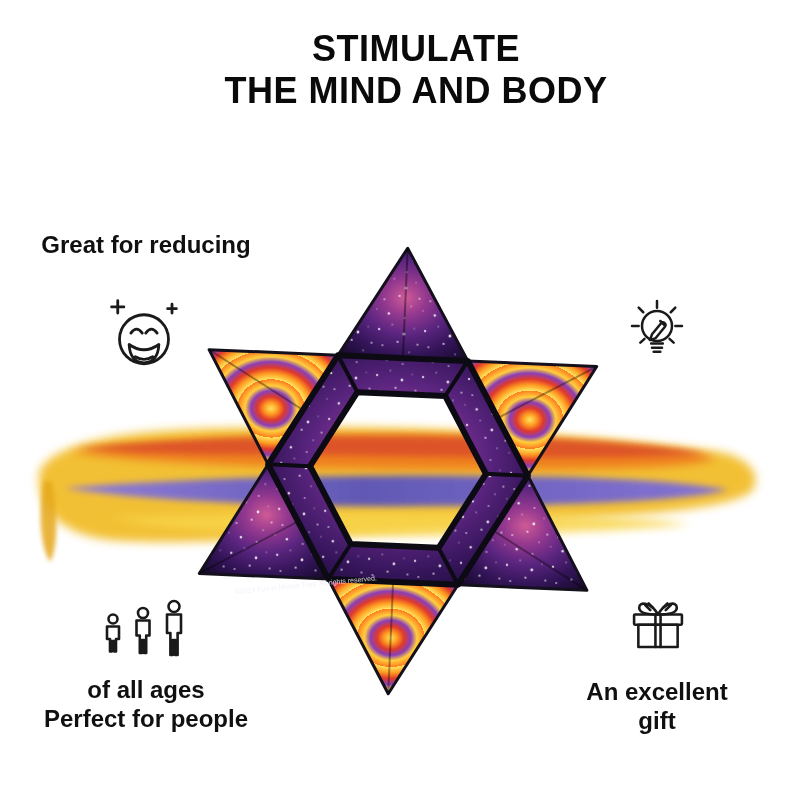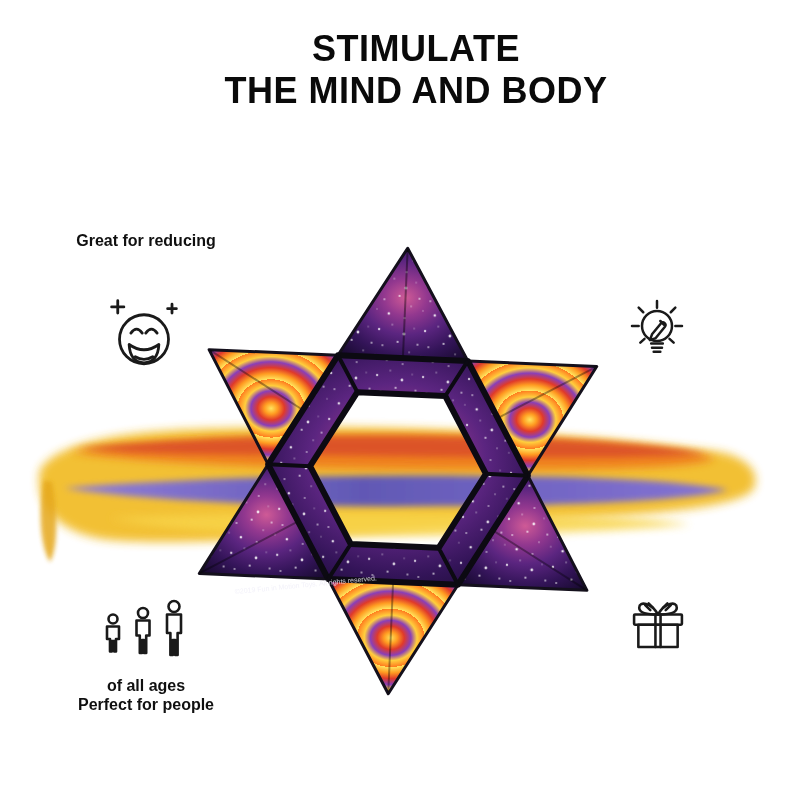--- a/index.html
+++ b/index.html
@@ -7,21 +7,21 @@
     width:800px;height:800px;background:#ffffff;position:relative;overflow:hidden;
     font-family:"Liberation Sans", sans-serif;color:#101010;
   }
   .stage{position:absolute;inset:0;width:800px;height:800px;}
   .headline{
     position:absolute;top:28px;left:0;width:800px;text-align:center;
     font-size:36px;font-weight:800;color:#0a0a0a;line-height:1.17;letter-spacing:.5px;padding-left:16px;
   }
   .headline div{white-space:nowrap;}
   .feature-text{
-    position:absolute;text-align:center;font-size:16px;font-weight:700;
+    position:absolute;text-align:center;font-size:24px;font-weight:700;
     color:#101010;line-height:1.2;
   }
   .icon{position:absolute;}
   .icon svg{display:block;}
   svg.art{position:absolute;left:0;top:0;}
   .ft-stress{left:30px;top:231px;width:232px;}
   .ic-stress{left:102px;top:292px;width:84px;height:84px;}
   .ft-learning{left:545px;top:231px;width:222px;}
   .ic-learning{left:617px;top:291px;width:80px;height:80px;}
   .ic-ages{left:97px;top:589px;width:96px;height:72px;}
@@ -198,14 +198,18 @@
   <div class="icon ic-gift">
     <svg width="82" height="82" viewBox="0 0 96 96" fill="none" stroke="#1a1a1a" stroke-width="3" stroke-linecap="round" stroke-linejoin="round">
       <path d="M48 38 C40 24 26 22 26 30 C26 36 36 38 48 38 Z"></path>
       <path d="M48 38 C56 24 70 22 70 30 C70 36 60 38 48 38 Z"></path>
       <path d="M33 27 L39 33 M37 25 L42 30 M63 27 L57 33 M59 25 L54 30"></path>
       <rect x="20" y="38" width="56" height="12" rx="1"></rect>
       <path d="M25 50 H71 V76 H25 Z"></path>
       <path d="M45 38 V76 M51 38 V76"></path>
     </svg>
   </div>
+  <div class="feature-text ft-gift">
+    <div>An excellent</div>
+    <div>gift</div>
+  </div>
 
 </div>
 
 </body></html>

